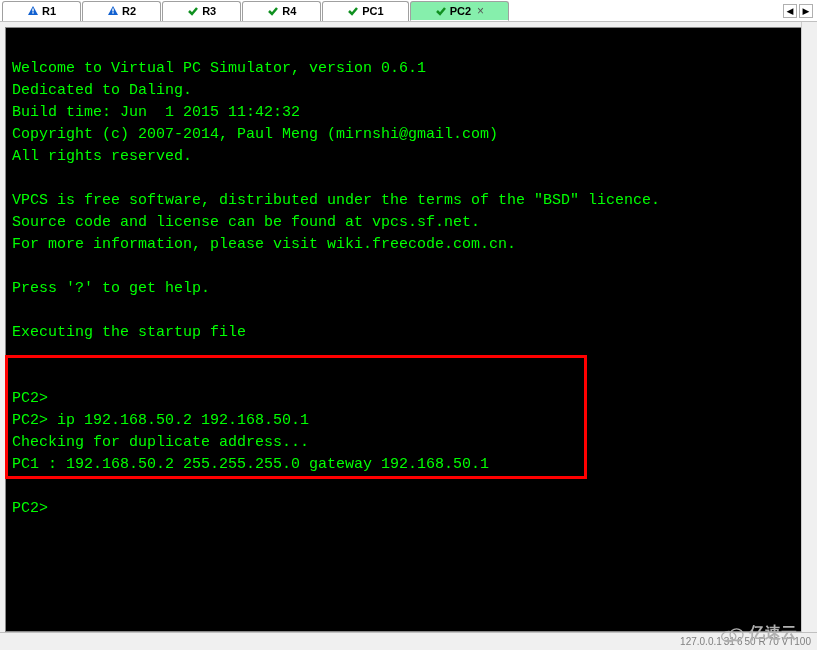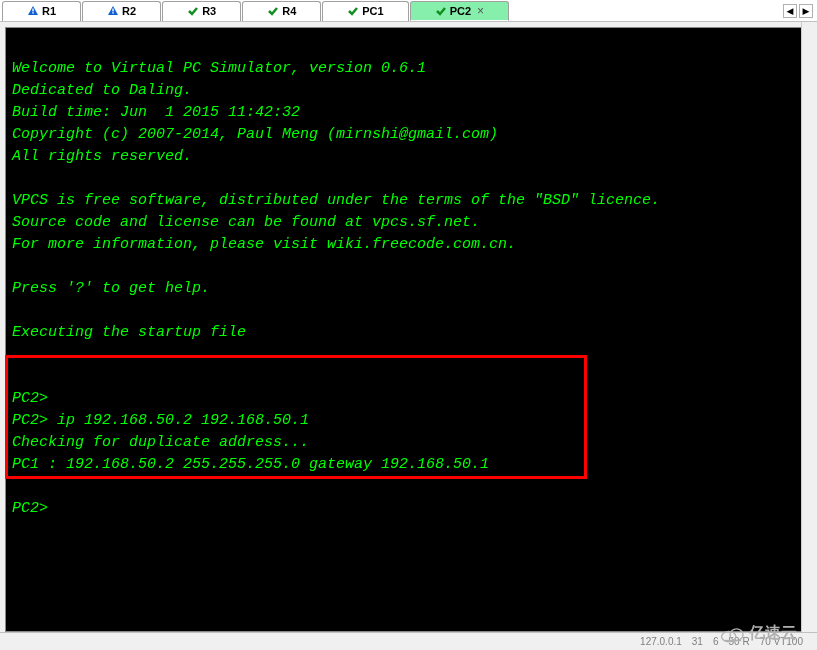--- a/index.html
+++ b/index.html
@@ -72,21 +72,20 @@
       align-items: center;
       justify-content: center;
       cursor: pointer;
     }
     .terminal-wrapper {
       margin: 5px;
       border: 1px solid #888;
       background: #000;
       height: 605px;
       position: relative;
-      font-style: italic;
     }
     .terminal {
       background: #000000;
       color: #00ff00;
       font-family: "Courier New", monospace;
       font-size: 15px;
       line-height: 22px;
       padding: 8px 6px;
       white-space: pre;
       height: 100%;
@@ -114,21 +113,21 @@
       left: 0;
       right: 0;
       height: 18px;
       background: #f0f0f0;
       border-top: 1px solid #c0c0c0;
       display: flex;
       align-items: center;
       font-size: 10px;
       color: #808080;
       padding: 0 4px;
-      gap: 10px;
+      gap: 2px;
     }
     .status-bar > span { white-space: nowrap; }
     .status-spacer { flex: 1; }
     .watermark {
       position: absolute;
       bottom: 6px;
       right: 20px;
       display: flex;
       align-items: center;
       color: #b0b0b0;

